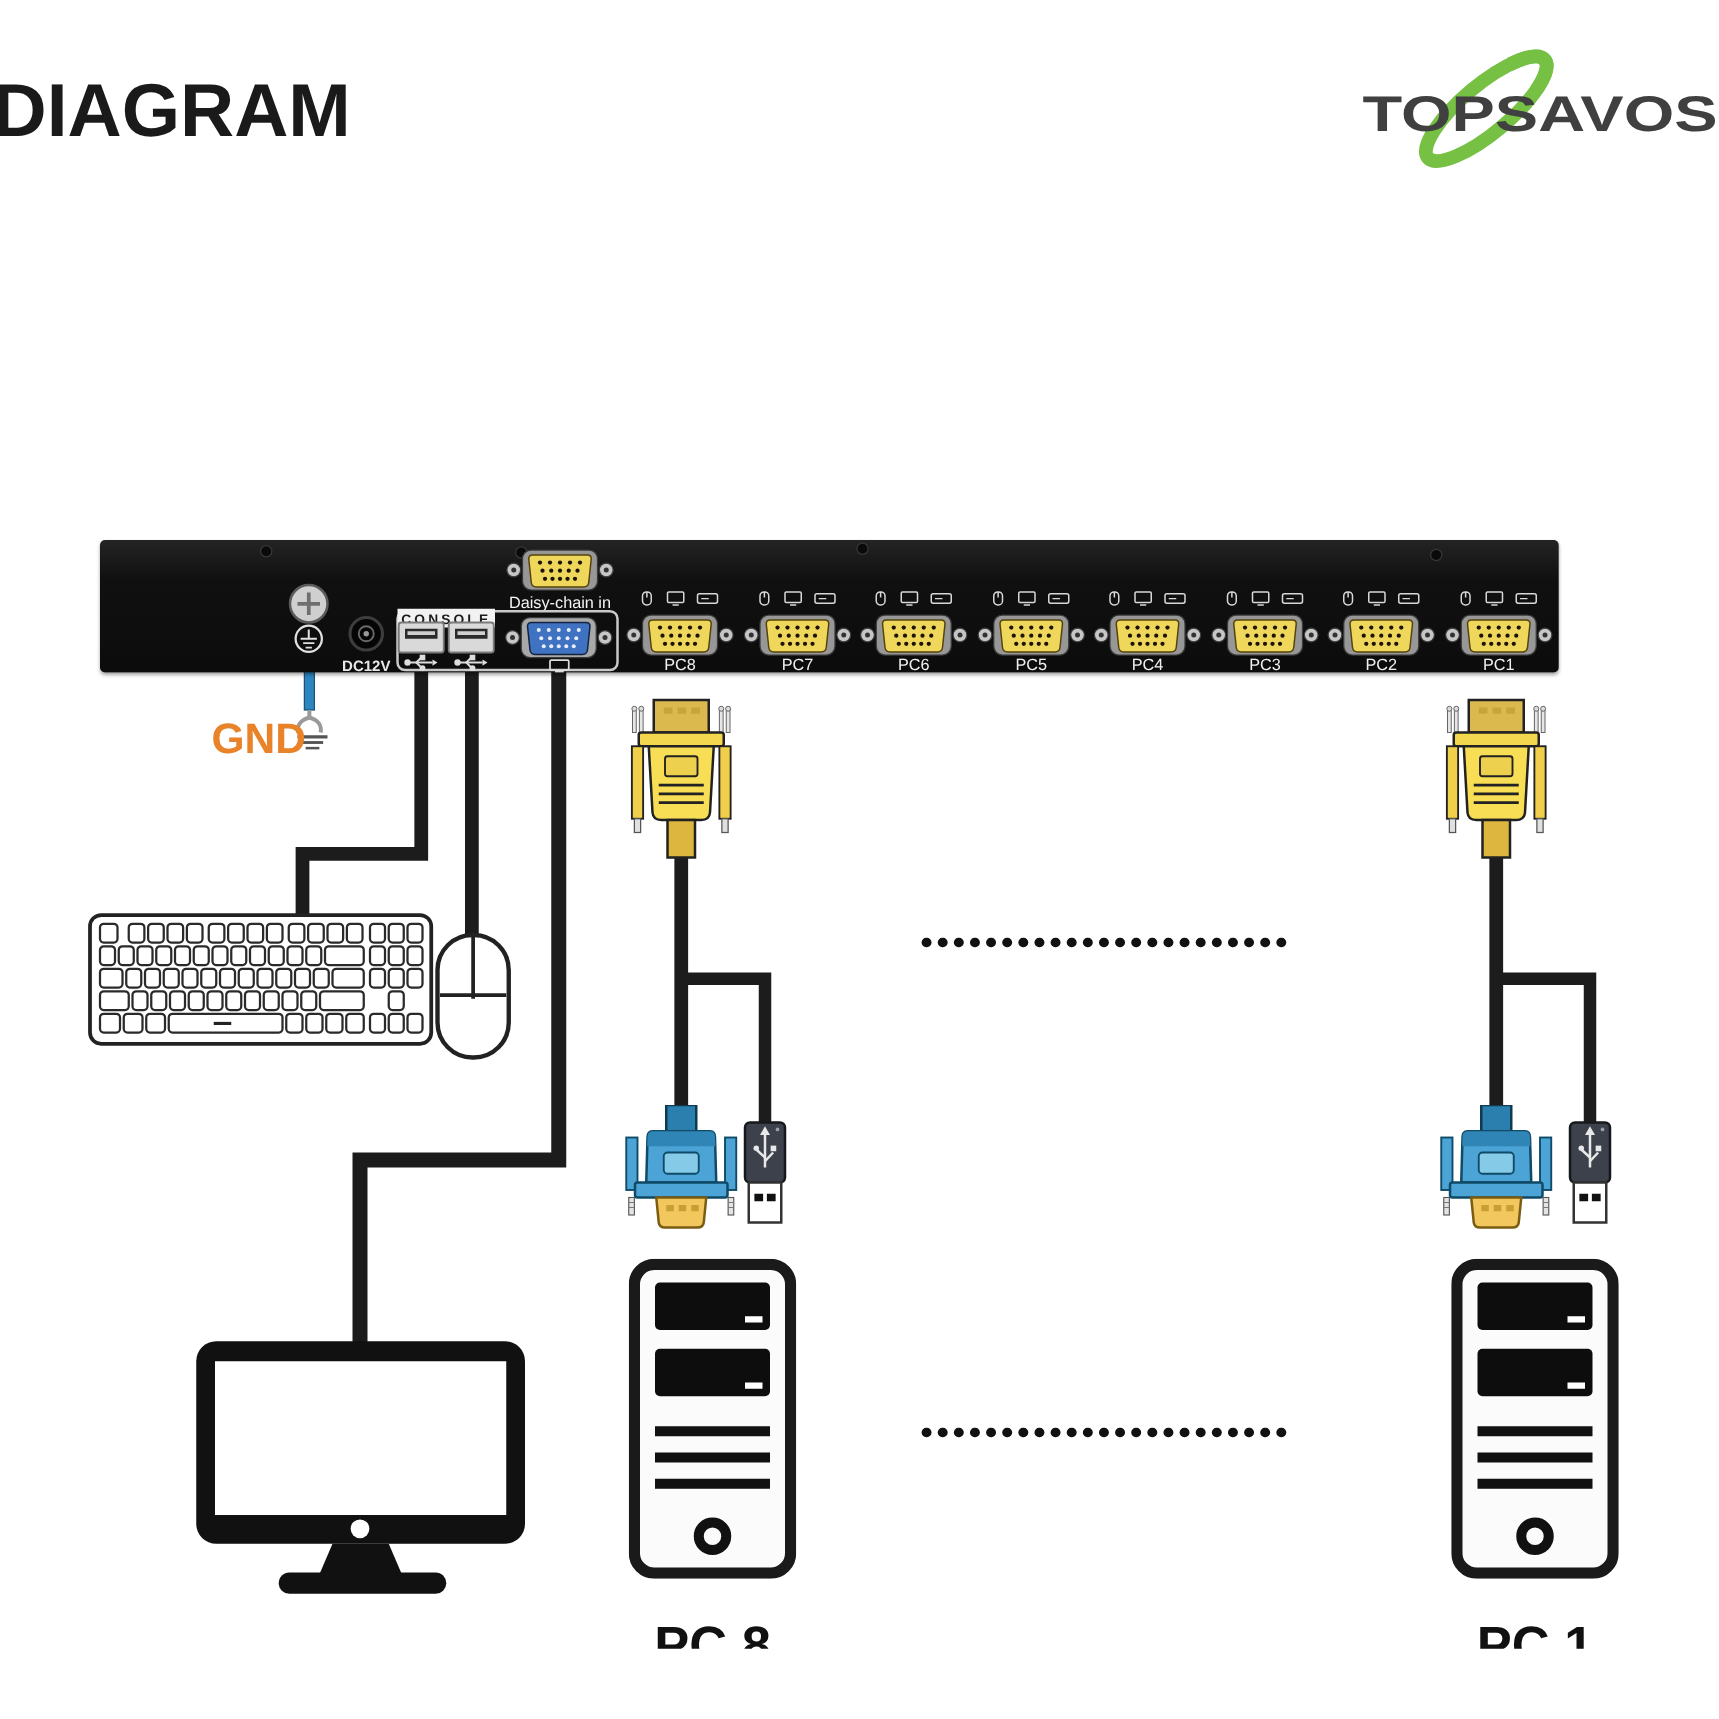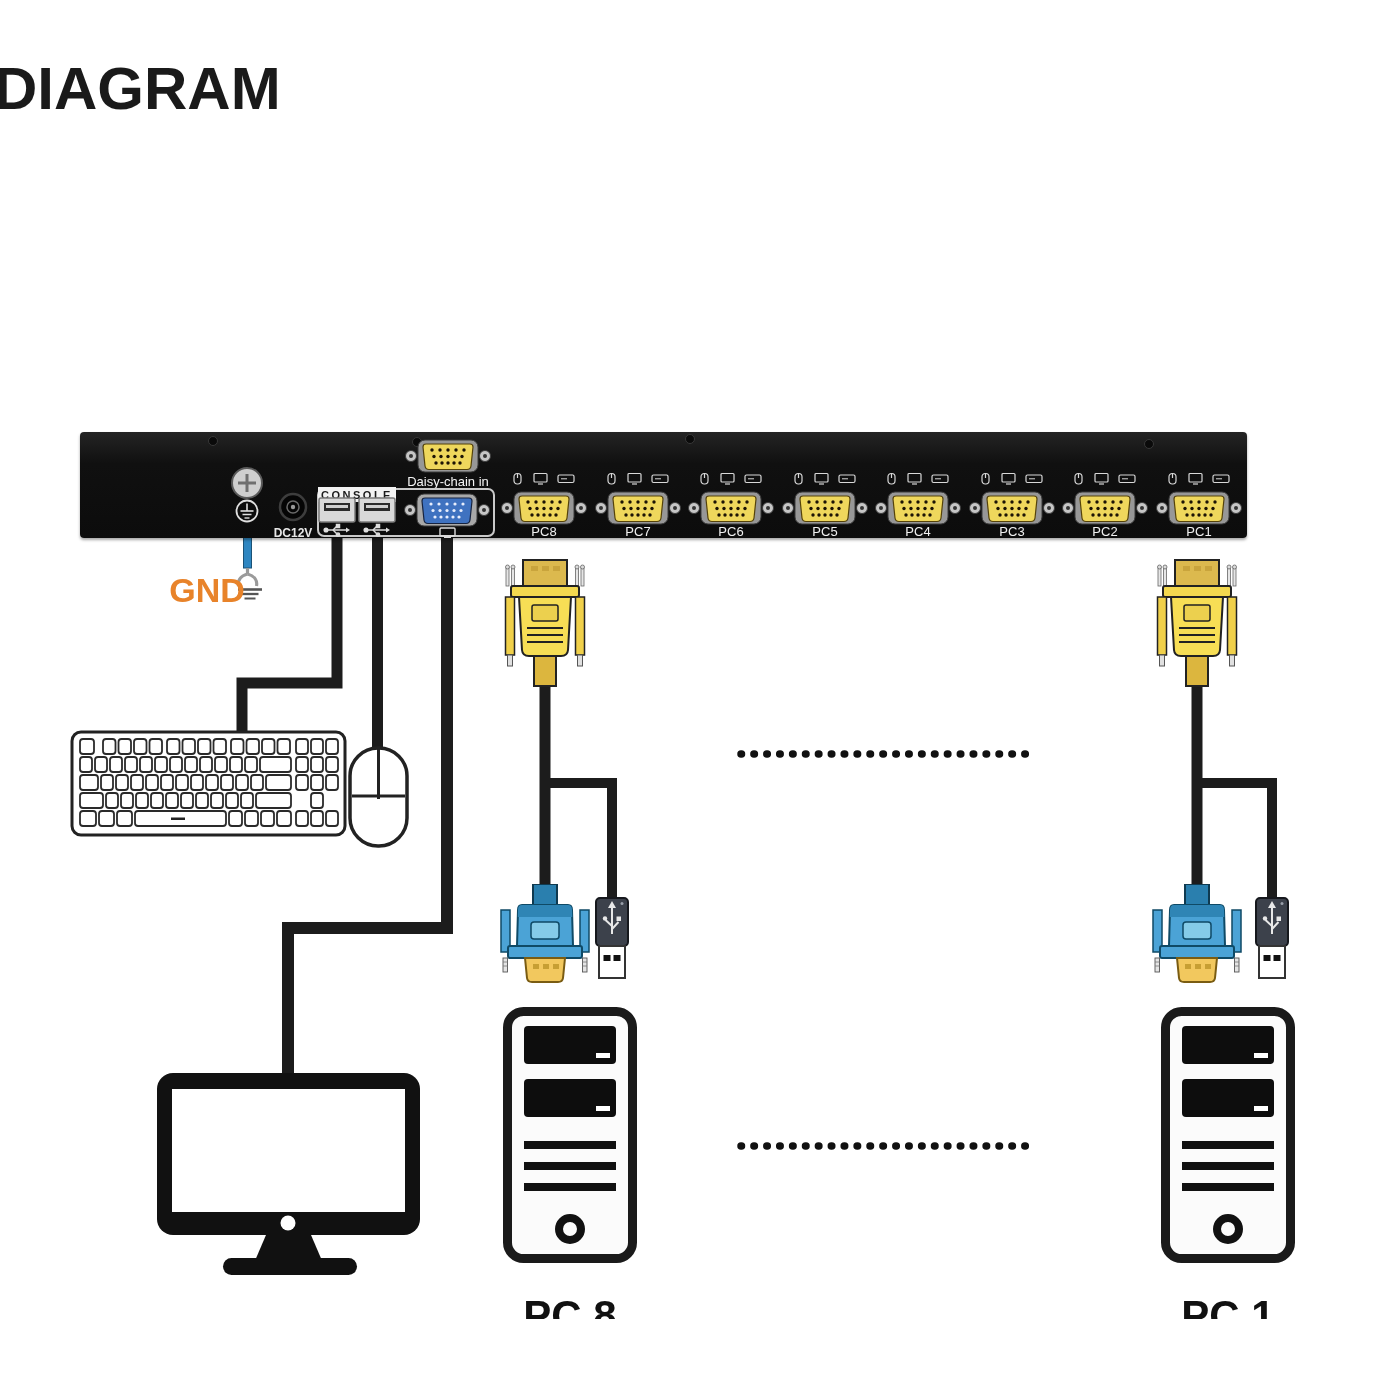--- a/index.html
+++ b/index.html
@@ -21,20 +21,27 @@
   .device svg{position:absolute;left:0;top:0;}
   svg text{font-family:"Liberation Sans",sans-serif;}
 </style>
 </head>
 <body>
 
 <div class="canvas">
 
   <div class="title">DIAGRAM</div>
 
+  <div class="brand">
+    <svg width="287" height="112" viewBox="0 0 287 112">
+      <ellipse cx="101" cy="49" rx="61" ry="19" transform="rotate(-40 101 49)" fill="none" stroke="#76c043" stroke-width="11"></ellipse>
+      <text x="2" y="67" font-size="40" font-weight="800" fill="#404040" textLength="284" lengthAdjust="spacingAndGlyphs">TOPSAVOS</text>
+      <ellipse cx="101" cy="49" rx="61" ry="19" transform="rotate(-40 101 49)" fill="none" stroke="#76c043" stroke-width="11" stroke-dasharray="52 213" stroke-dashoffset="26"></ellipse>
+    </svg>
+  </div>
 
   <svg class="scene" viewBox="0 0 1375 1375">
     <defs>
 
       <symbol id="dsub-yellow" viewBox="0 0 90 40">
         <circle cx="8" cy="20" r="5.5" fill="#c6c6c6" stroke="#3c3c3c" stroke-width="1"></circle>
         <circle cx="8" cy="20" r="2" fill="#333"></circle>
         <circle cx="82" cy="20" r="5.5" fill="#c6c6c6" stroke="#3c3c3c" stroke-width="1"></circle>
         <circle cx="82" cy="20" r="2" fill="#333"></circle>
         <rect x="15" y="4" width="60" height="32" rx="7" fill="#979797" stroke="#3a3a3a" stroke-width="1"></rect>

